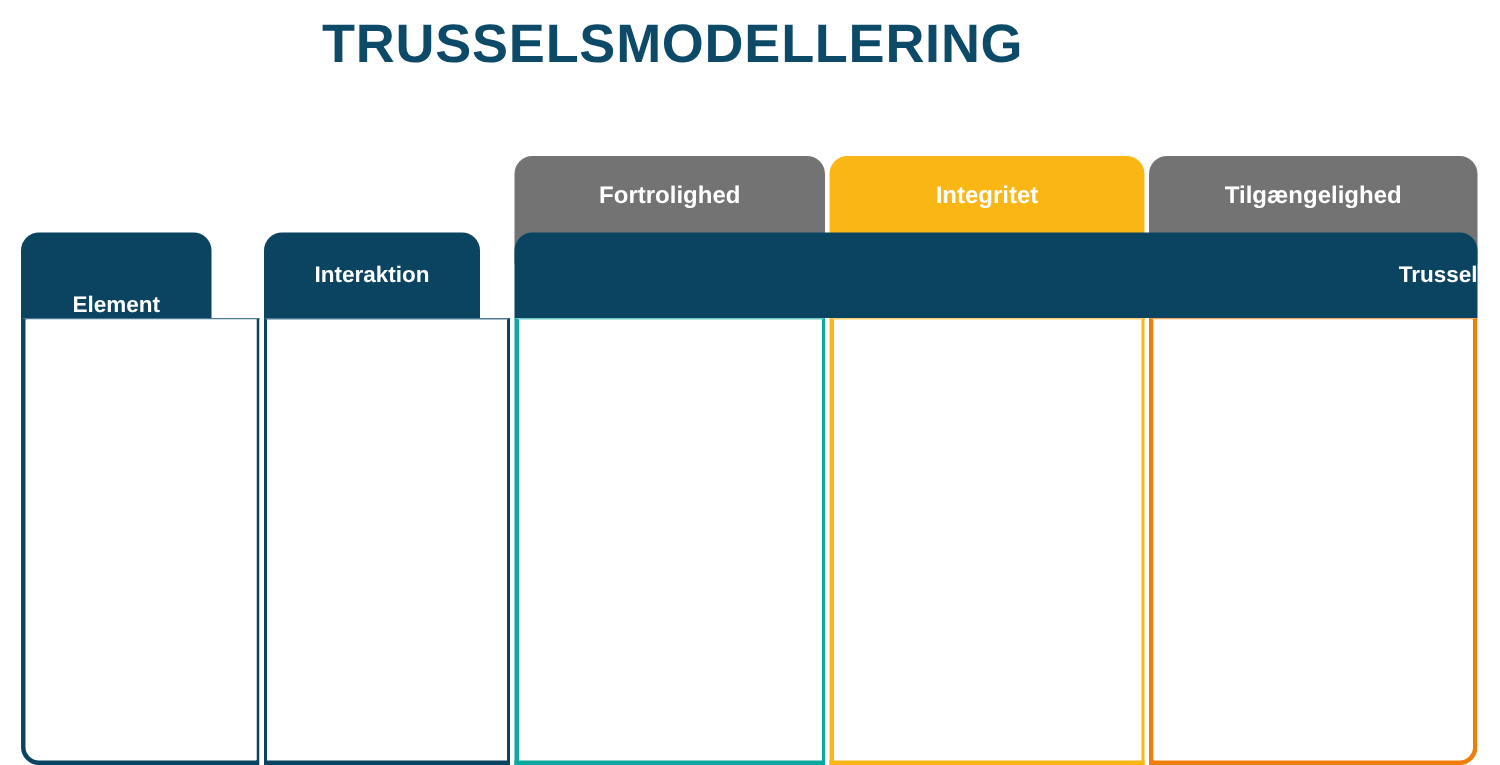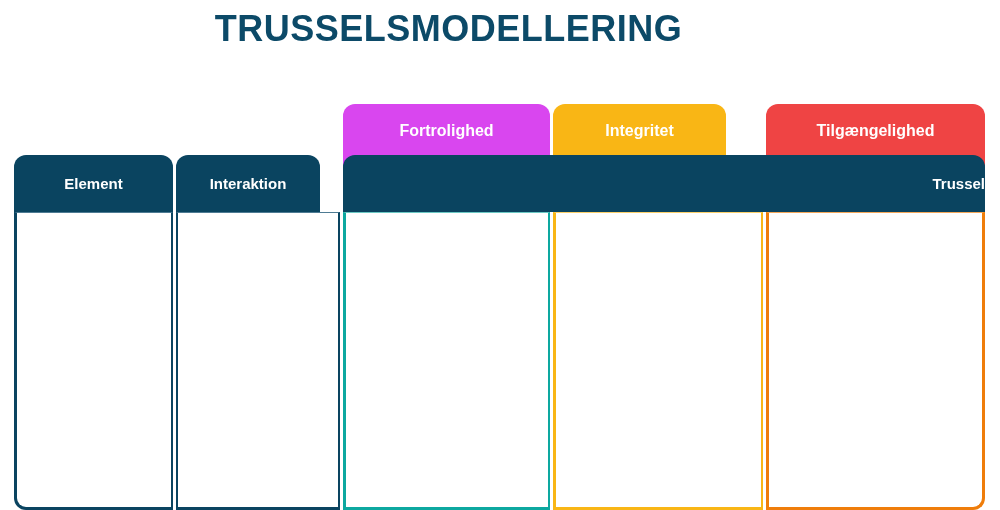--- a/index.html
+++ b/index.html
@@ -37,41 +37,41 @@
     border-top-right-radius: 12px;
     color: #ffffff;
     font-size: 16px;
     font-weight: bold;
     display: flex;
     align-items: flex-start;
     justify-content: center;
     padding-top: 18px;
     box-sizing: border-box;
   }
-  #cat-tab-0 { left: 343px; width: 207px; background: #d946ef; }
-  #cat-tab-1 { left: 553px; width: 173px; background: #f9b615; }
-  #cat-tab-2 { left: 766px; width: 219px; background: #ef4444; }
+  #cat-tab-0 { left: 343px; width: 207px; background: #737373; }
+  #cat-tab-1 { left: 553px; width: 210px; background: #f9b615; }
+  #cat-tab-2 { left: 766px; width: 219px; background: #737373; }
 
   
   .hdr {
     position: absolute;
     top: 155px;
     height: 57px;
     background: #0a4460;
     color: #ffffff;
     font-size: 15px;
     font-weight: bold;
     display: flex;
     align-items: center;
     justify-content: center;
     border-top-left-radius: 12px;
     border-top-right-radius: 12px;
     box-sizing: border-box;
   }
-  #hdr-element     { left: 14px;  width: 159px; }
+  #hdr-element     { left: 14px;  width: 127px; align-items: flex-end; }
   #hdr-interaktion { left: 176px; width: 144px; }
   #hdr-trussel     { left: 343px; width: 642px; justify-content: flex-end; }
 
   
   .col-body {
     position: absolute;
     top: 212px;
     height: 298px;
     background: #ffffff;
     box-sizing: border-box;

